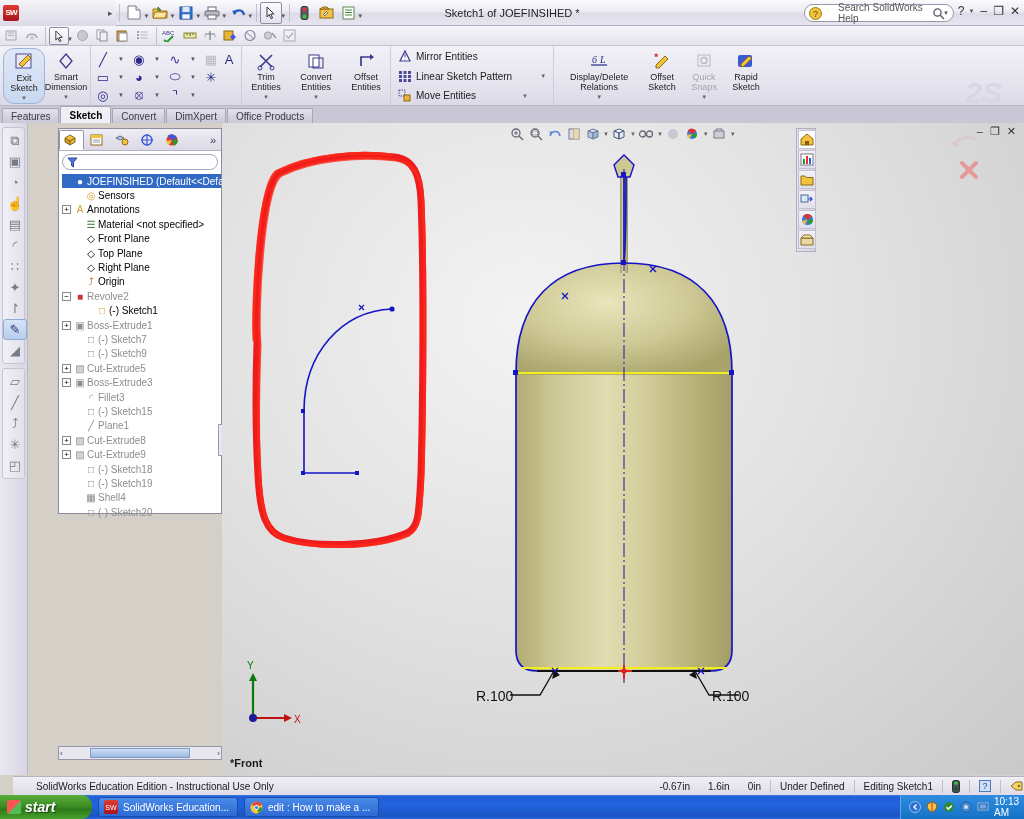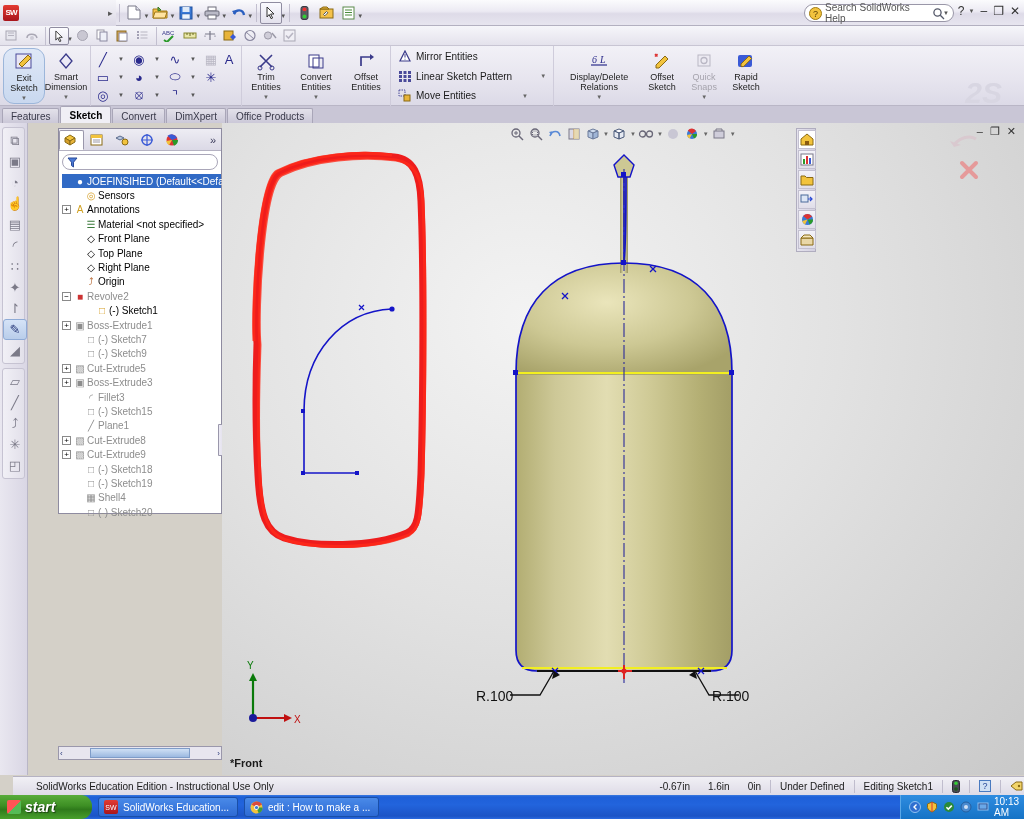--- a/index.html
+++ b/index.html
@@ -27,21 +27,21 @@
   .sw-name span.light { font-weight: normal; color: #45455a; }
   .tb-sep { width: 1px; height: 18px; background: #c2bfcf; margin: 0 3px; }
   .tb-btn { width: 22px; height: 22px; display: inline-flex; align-items: center;
     justify-content: center; position: relative; }
   .tb-arrow { font-size: 6px; color: #555; margin-left: -2px; padding-top:6px; }
   .doc-title { position: absolute; left: 0; right: 0; text-align: center;
     font-size: 11px; color: #222; pointer-events: none; }
   .search-box { position: absolute; right: 70px; top: 4px; width: 150px; height: 18px;
     background: #fff; border: 1px solid #9a97a8; border-radius: 9px;
     display: flex; align-items: center; padding: 0 4px; }
-  .search-box .ph { font-size: 10px; color: #555; margin-left: 3px; flex: 1; }
+  .search-box .ph { font-size: 10px; color: #555; margin-left: 16px; flex: 1; }
   .win-ctl { position: absolute; right: 4px; top: 4px; display: flex; align-items: center; gap: 6px;
     font-size: 12px; color: #333; }
 
   
   .cmdbar-top {
     position: absolute; left: 0; top: 26px; width: 1024px; height: 20px;
     background: linear-gradient(180deg,#f6f6fa,#e4e2ec); border-bottom: 1px solid #c8c5d3;
     display: flex; align-items: center; padding-left: 2px;
   }
   .cmdbar-top .tb-btn { width: 20px; height: 18px; }
@@ -249,20 +249,21 @@
         </svg>
       </div>
     <div class="tb-btn">
         <svg width="13" height="14" viewBox="0 0 13 14">
           <rect x="1" y="1" width="11" height="12" fill="#fff" stroke="#5a8a4a"></rect>
           <path d="M3 4h7M3 6.5h7M3 9h7" stroke="#4a8a3a" stroke-width="1.1"></path>
         </svg>
       </div>
     <span class="tb-arrow">▼</span>
 
+    <div class="doc-title">Sketch1 of JOEFINSIHED *</div>
 
     <div class="search-box">
       <svg width="13" height="13" viewBox="0 0 13 13">
           <circle cx="6.5" cy="6.5" r="6" fill="#f2c33d" stroke="#a07a12"></circle>
           <text x="6.5" y="10" font-size="9" text-anchor="middle" fill="#5a3f05" font-family="Liberation Sans">?</text>
         </svg>
       <span class="ph">Search SolidWorks Help</span>
       <svg width="13" height="13" viewBox="0 0 13 13">
           <circle cx="5.5" cy="5.5" r="3.6" fill="none" stroke="#55596a" stroke-width="1.3"></circle>
           <path d="M8.3 8.3L12 12" stroke="#55596a" stroke-width="1.3"></path>

